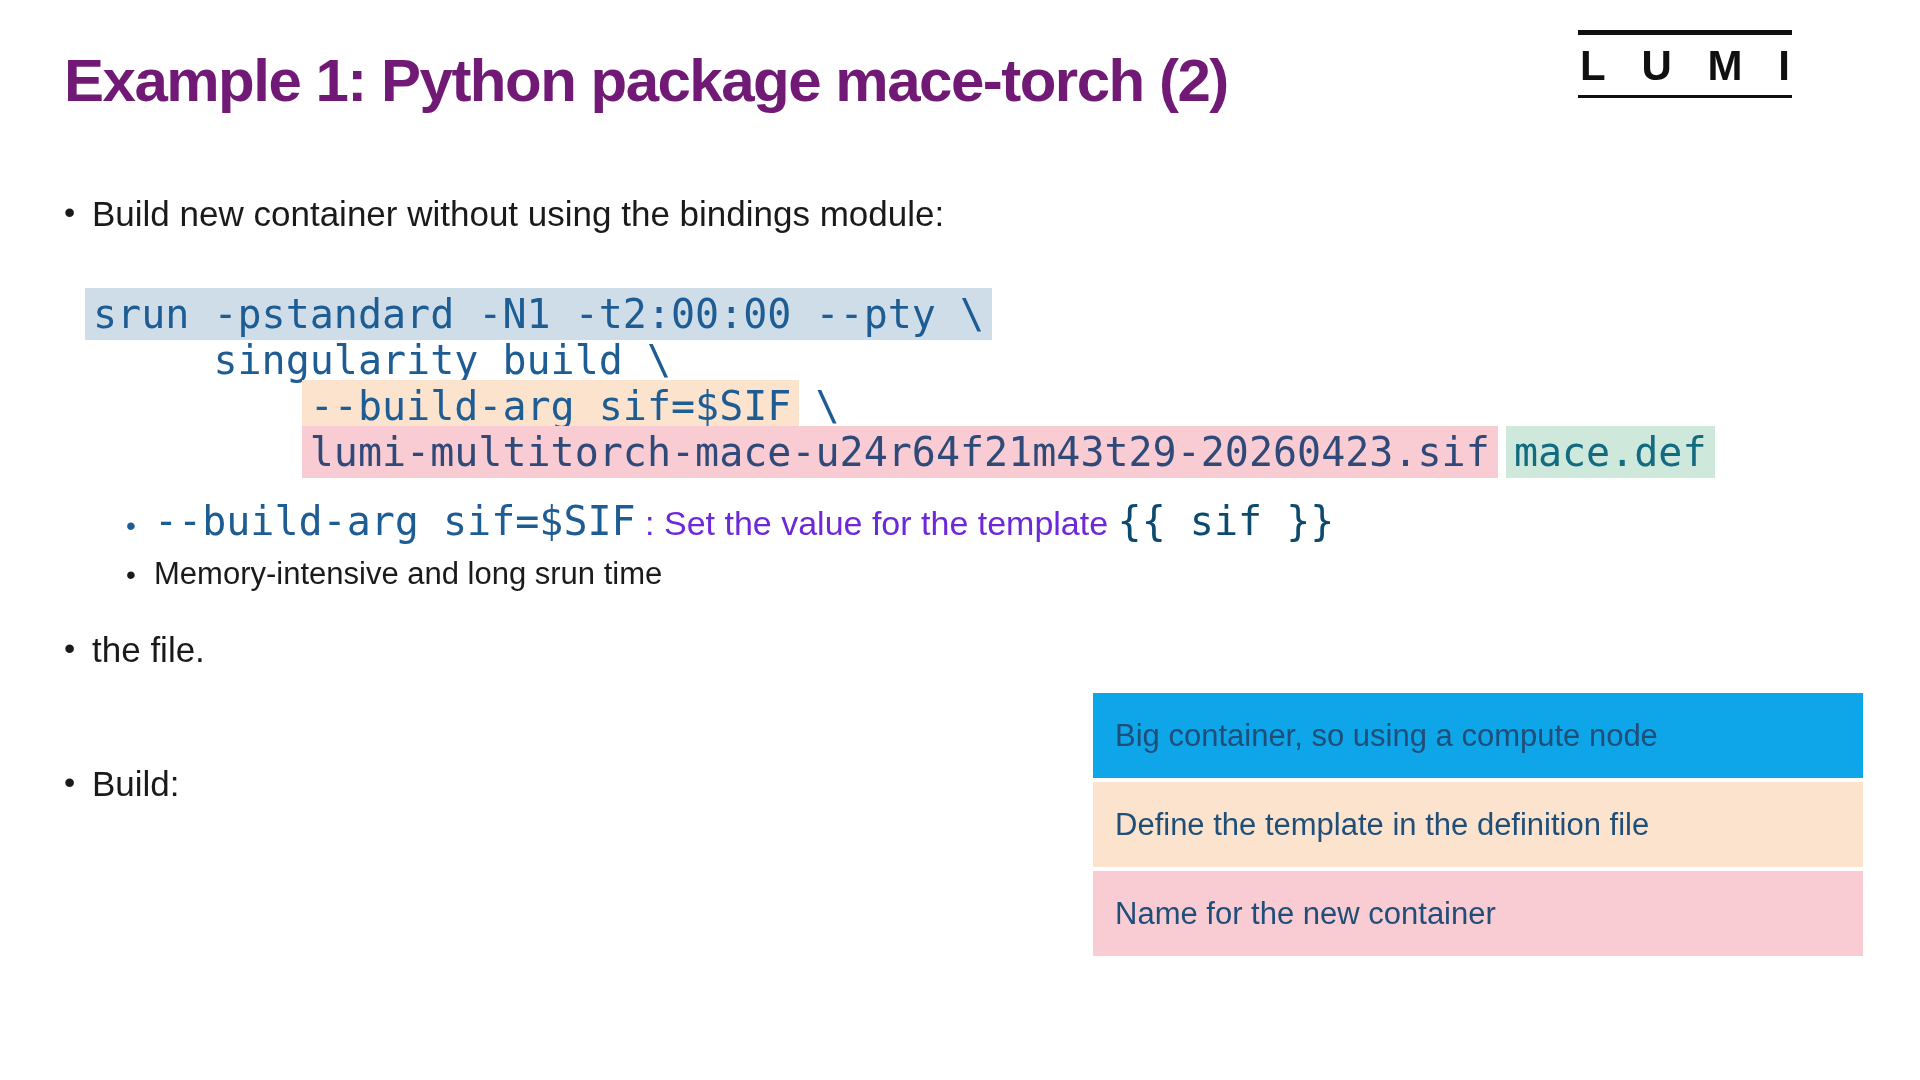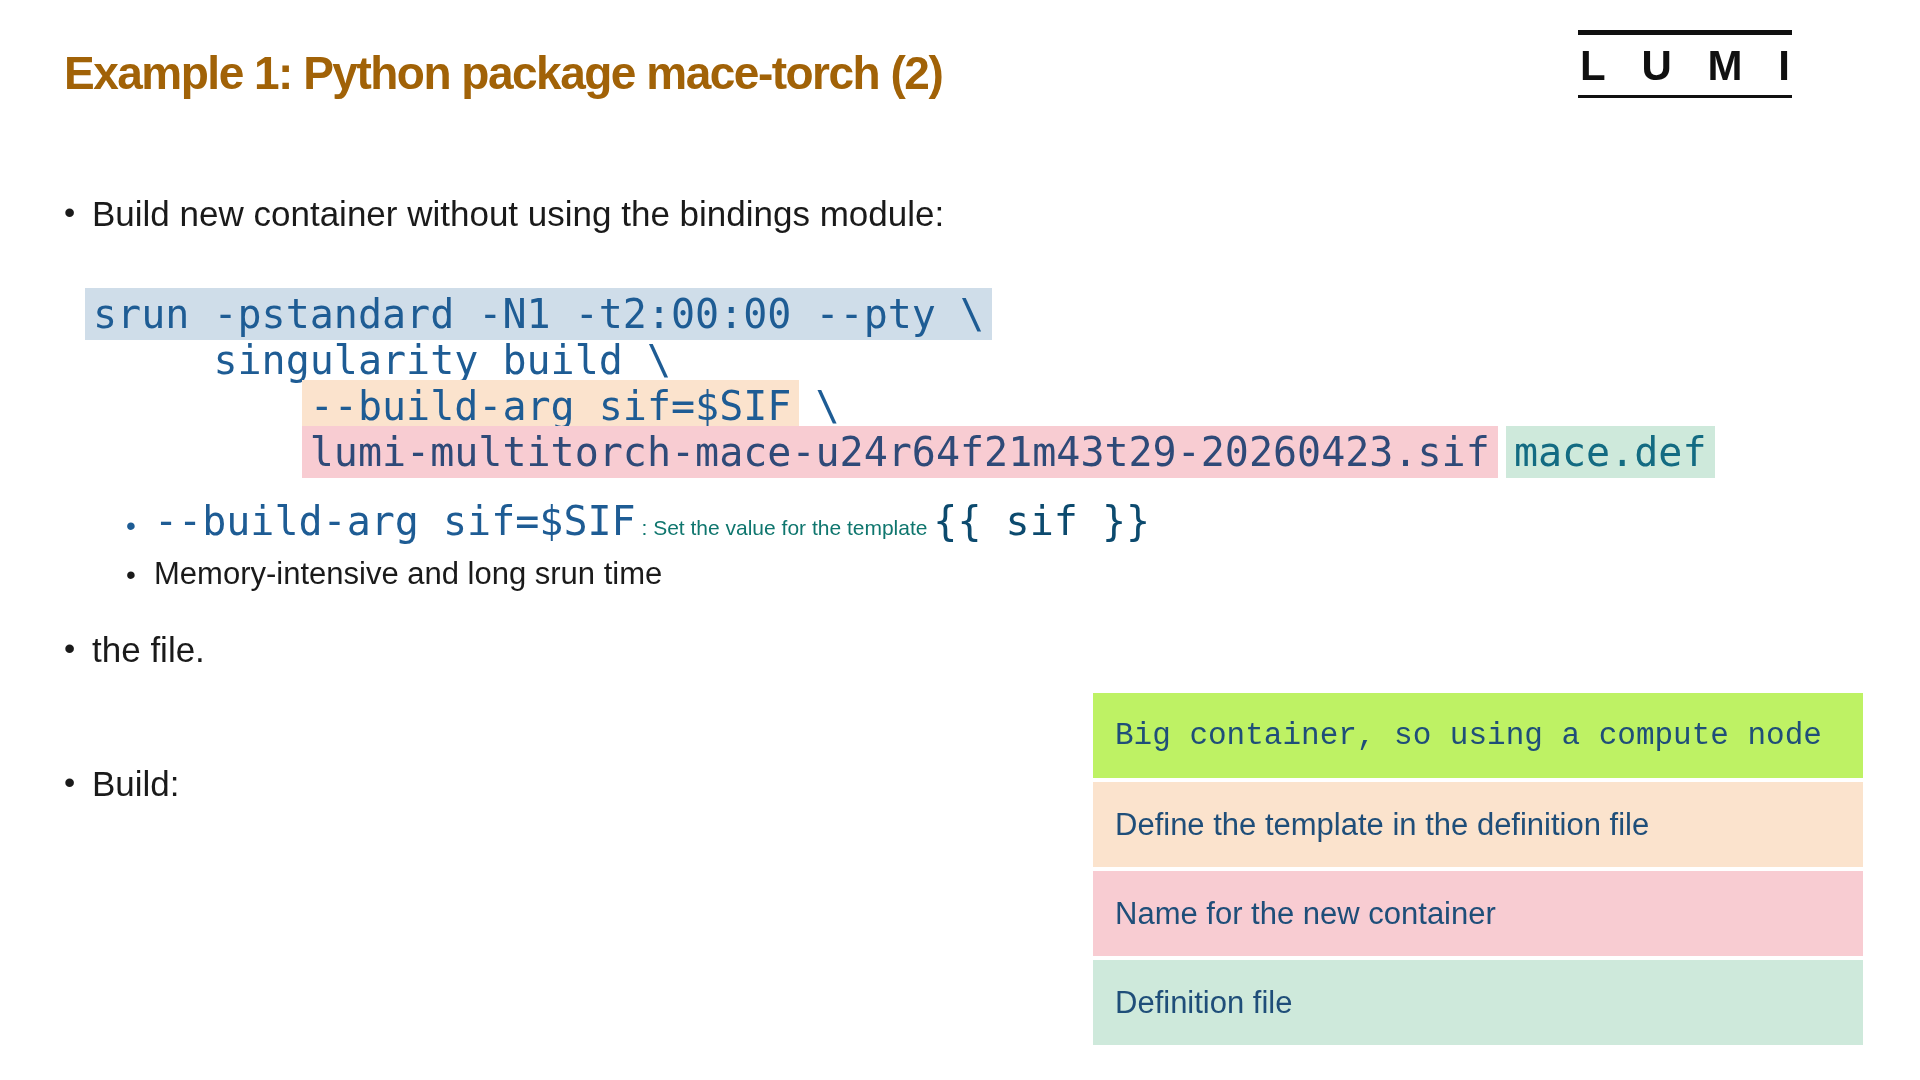--- a/index.html
+++ b/index.html
@@ -1,22 +1,22 @@
 <!DOCTYPE html>
 <html><head>
 <meta charset="utf-8">
 <style>
   html,body{margin:0;padding:0;background:#fff;}
   body{width:1920px;height:1080px;position:relative;overflow:hidden;
        font-family:"Liberation Sans",sans-serif;color:#1a1a1a;}
   .slide{position:absolute;inset:0;background:#ffffff;}
 
   
-  .title{position:absolute;left:64px;top:46px;font-size:46px;font-weight:700;
-         letter-spacing:-1.5px;color:#a16207;white-space:nowrap;}
+  .title{position:absolute;left:64px;top:46px;font-size:60px;font-weight:700;
+         letter-spacing:-1.5px;color:#701a75;white-space:nowrap;}
 
   
   .logo{position:absolute;left:1578px;top:30px;width:214px;}
   .logo-rule-top{height:0;border-top:5px solid #101010;margin-bottom:10px;}
   .logo-letters{display:flex;justify-content:space-between;align-items:flex-end;
                 font-size:42px;font-weight:700;color:#101010;line-height:1;
                 padding:0 2px 8px 2px;font-family:"Liberation Sans",sans-serif;}
   .logo-rule-bottom{height:0;border-top:3px solid #101010;}
 
   
@@ -33,21 +33,21 @@
               font-size:40px;line-height:46px;white-space:pre;}
   .code-line{height:46px;}
   .hl{padding:3px 8px;margin:0 -8px;}
 
   
   .sub-bullet{position:absolute;display:flex;align-items:baseline;}
   .sb1{left:126px;top:498px;font-size:33px;}
   .sb2{left:126px;top:556px;font-size:31px;}
   .sub-bullet .bullet-glyph{width:28px;flex:0 0 28px;font-size:28px;}
   .sb-mono{font-family:"DejaVu Sans Mono",monospace;font-size:40px;white-space:pre;}
-  .sb-plain{font-size:21px;color:#0f766e;}
+  .sb-plain{font-size:34px;color:#6d28d9;}
 
   
   .callouts{position:absolute;left:1093px;top:693px;width:770px;
             display:flex;flex-direction:column;gap:4px;}
   .callout{height:85px;display:flex;align-items:center;padding-left:22px;
            font-size:31px;}
 </style>
 </head>
 <body>
 
@@ -91,19 +91,18 @@
       <div>the file.</div>
     </span>
   </div>
 
   <div class="bullet-row b3">
     <span class="bullet-glyph">•</span>
     <span class="bullet-text">Build:</span>
   </div>
 
   <div class="callouts">
-      <div class="callout" style="background: #bef264; color: rgb(31, 78, 121); font-family: Liberation Mono, monospace;">Big container, so using a compute node</div>
+      <div class="callout" style="background: #0ea5e9; color: rgb(31, 78, 121);">Big container, so using a compute node</div>
       <div class="callout" style="background: rgb(251, 227, 205); color: rgb(31, 78, 121);">Define the template in the definition file</div>
       <div class="callout" style="background: rgb(248, 204, 210); color: rgb(31, 78, 121);">Name for the new container</div>
-      <div class="callout" style="background: rgb(206, 233, 219); color: rgb(31, 78, 121);">Definition file</div>
     </div>
 
 </div>
 
 </body></html>

